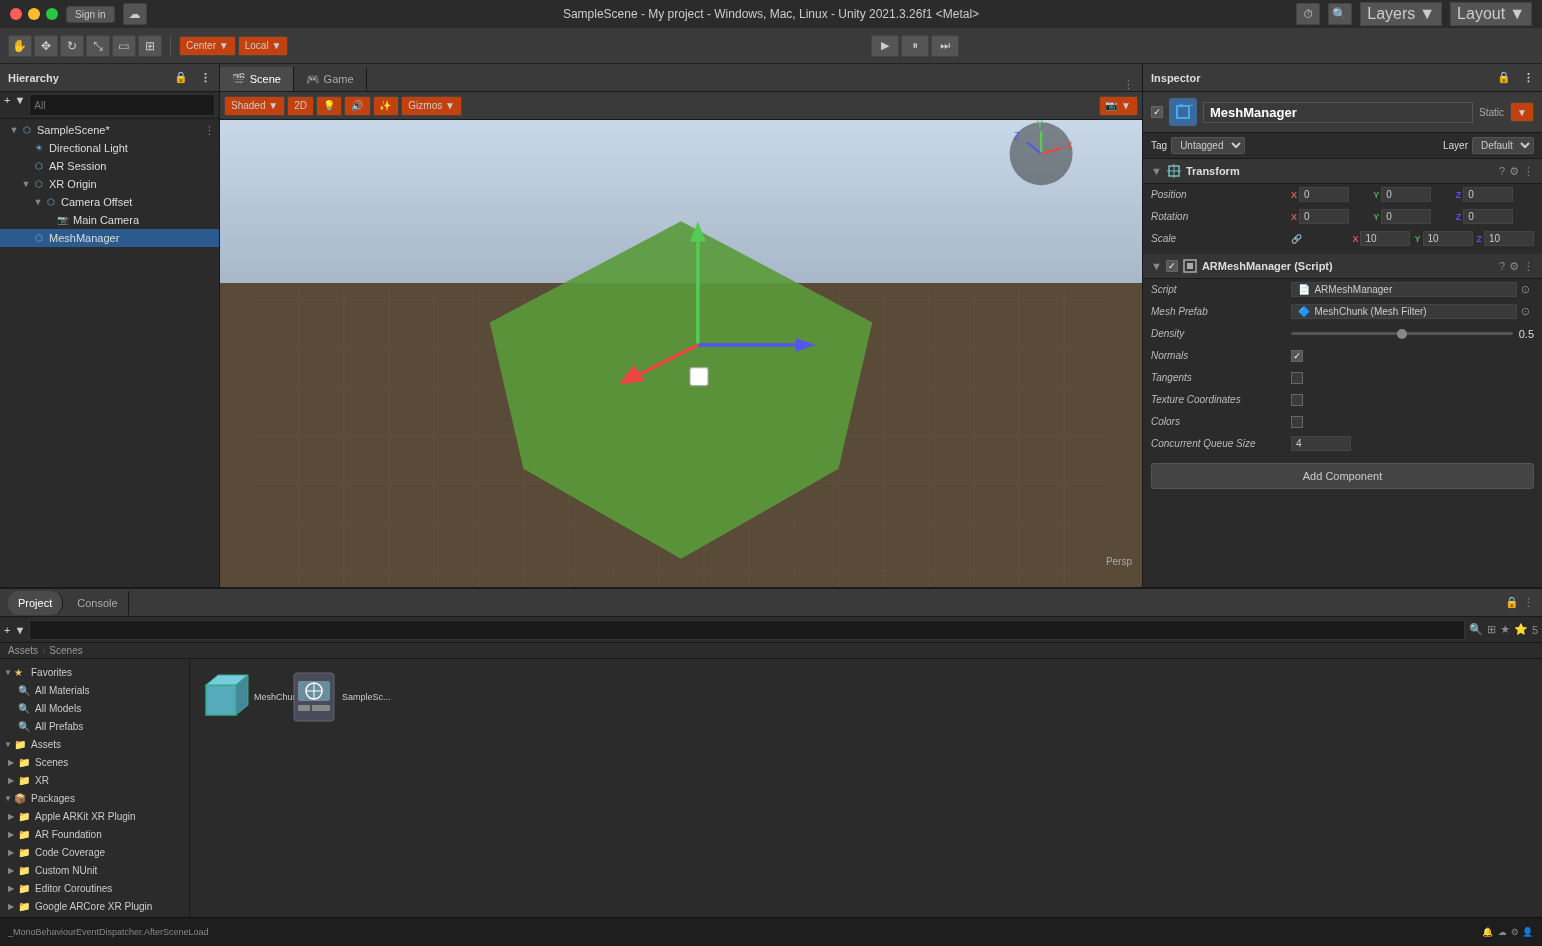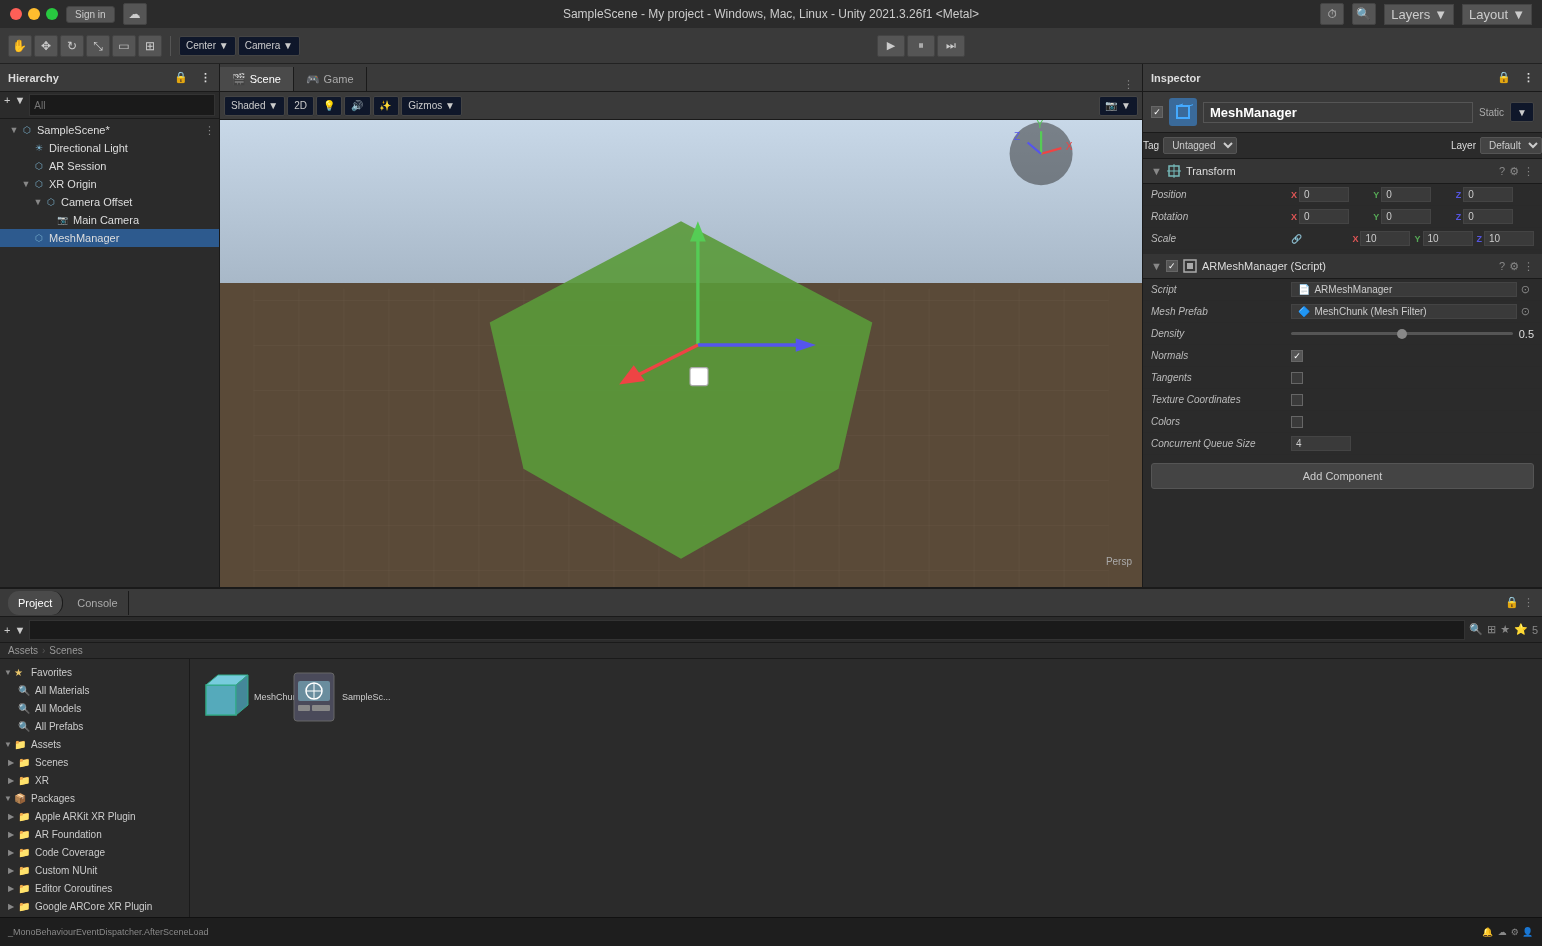--- a/index.html
+++ b/index.html
@@ -17,21 +17,21 @@
     .titlebar-right { display: flex; align-items: center; gap: 8px; }
 
     
     .toolbar { height: 36px; background: #3a3a3a; display: flex; align-items: center; padding: 0 8px; gap: 8px; border-bottom: 1px solid #222; flex-shrink: 0; }
     .toolbar-btn { background: #555; border: 1px solid #444; color: #ccc; padding: 2px 8px; border-radius: 3px; font-size: 10px; cursor: pointer; }
     .toolbar-separator { width: 1px; height: 20px; background: #555; }
     .toolbar-group { display: flex; align-items: center; gap: 2px; }
     .icon-btn { width: 24px; height: 22px; background: #555; border: 1px solid #444; border-radius: 2px; display: flex; align-items: center; justify-content: center; cursor: pointer; color: #ccc; font-size: 12px; }
     .toolbar-spacer { flex: 1; }
     .play-btn { width: 28px; height: 22px; background: #555; border: 1px solid #444; border-radius: 2px; display: flex; align-items: center; justify-content: center; cursor: pointer; color: #ccc; }
-    .layers-dropdown { background: #555; border: 1px solid #444; color: #ccc; padding: 2px 6px; font-size: 13px; display: flex; align-items: center; gap: 4px; cursor: pointer; }
+    .layers-dropdown { background: #555; border: 1px solid #444; color: #ccc; padding: 2px 6px; font-size: 16px; display: flex; align-items: center; gap: 4px; cursor: pointer; }
 
     
     .main-area { display: flex; flex: 1; overflow: hidden; }
 
     
     .hierarchy-panel { width: 220px; background: #2b2b2b; display: flex; flex-direction: column; border-right: 1px solid #1a1a1a; flex-shrink: 0; }
     .panel-header { height: 28px; background: #3a3a3a; display: flex; align-items: center; padding: 0 8px; border-bottom: 1px solid #1a1a1a; gap: 12px; font-weight: 600; font-size: 11px; }
     .panel-content { flex: 1; overflow-y: auto; padding: 2px 0; }
     .tree-item { display: flex; align-items: center; padding: 2px 4px; cursor: pointer; white-space: nowrap; height: 18px; }
     .tree-item.selected { background: #2d5a8e; }
@@ -42,35 +42,35 @@
     .go-icon { color: #7bb3d0; }
     .search-bar { height: 22px; background: #1a1a1a; border: 1px solid #333; color: #ccc; width: 100%; padding: 0 4px; font-size: 10px; }
 
     
     .viewport-area { flex: 1; display: flex; flex-direction: column; overflow: hidden; }
     .tab-bar { height: 28px; background: #3a3a3a; display: flex; align-items: flex-end; border-bottom: 1px solid #1a1a1a; }
     .tab { height: 24px; padding: 0 12px; display: flex; align-items: center; cursor: pointer; font-size: 11px; border-right: 1px solid #1a1a1a; gap: 4px; }
     .tab.active { background: #4a4a4a; color: #fff; }
     .tab.inactive { background: #3a3a3a; color: #aaa; }
     .viewport-toolbar { height: 28px; background: #3a3a3a; display: flex; align-items: center; padding: 0 4px; gap: 2px; border-bottom: 1px solid #1a1a1a; }
-    .vt-btn { height: 20px; padding: 0 6px; background: #0f172a; border: 1px solid #444; border-radius: 2px; color: #ccc; font-size: 10px; cursor: pointer; display: flex; align-items: center; gap: 2px; }
+    .vt-btn { height: 20px; padding: 0 6px; background: #c2410c; border: 1px solid #444; border-radius: 2px; color: #ccc; font-size: 10px; cursor: pointer; display: flex; align-items: center; gap: 2px; }
     .viewport-canvas { flex: 1; position: relative; overflow: hidden; background: #5a5045; }
     .viewport-sky { position: absolute; top: 0; left: 0; right: 0; height: 35%; background: linear-gradient(to bottom, #c8d8e8, #a8b8c8); }
     .viewport-grid { position: absolute; top: 35%; left: 0; right: 0; bottom: 0; background: #5a4a38; }
     .persp-label { position: absolute; bottom: 20px; right: 10px; color: #aaa; font-size: 10px; }
 
     
     .inspector-panel { width: 400px; background: #2b2b2b; display: flex; flex-direction: column; border-left: 1px solid #1a1a1a; flex-shrink: 0; overflow-y: auto; }
     .inspector-header { display: flex; align-items: center; padding: 6px 8px; gap: 6px; background: #3a3a3a; border-bottom: 1px solid #1a1a1a; }
     .inspector-icon { width: 28px; height: 28px; background: #3a6a9a; border-radius: 3px; display: flex; align-items: center; justify-content: center; color: #fff; font-size: 14px; }
     .inspector-static { font-size: 10px; color: #aaa; }
-    .tag-layer-row { display: flex; align-items: center; padding: 4px 0; gap: 4px; font-size: 10px; border-bottom: 1px solid #1a1a1a; }
+    .tag-layer-row { display: flex; align-items: center; padding: 4px 8px; gap: 4px; font-size: 10px; border-bottom: 1px solid #1a1a1a; }
     .tag-dropdown { background: #444; border: 1px solid #555; color: #ccc; padding: 1px 4px; font-size: 10px; border-radius: 2px; }
     .component-header { display: flex; align-items: center; padding: 4px 8px; background: #353535; border-bottom: 1px solid #1a1a1a; cursor: pointer; }
-    .component-title { font-size: 11px; font-weight: 400; color: #ddd; flex: 1; }
+    .component-title { font-size: 11px; font-weight: 700; color: #ddd; flex: 1; }
     .component-icon { width: 16px; height: 16px; margin-right: 4px; display: flex; align-items: center; justify-content: center; }
     .prop-row { display: flex; align-items: center; padding: 3px 8px; border-bottom: 1px solid #2a2a2a; min-height: 22px; }
     .prop-label { width: 140px; color: #bbb; font-size: 10px; flex-shrink: 0; font-style: italic; }
     .xyz-group { display: flex; gap: 4px; flex: 1; }
     .xyz-field { display: flex; align-items: center; gap: 2px; flex: 1; }
     .xyz-label { font-size: 9px; font-weight: bold; }
     .xyz-label.x { color: #e05555; }
     .xyz-label.y { color: #55a855; }
     .xyz-label.z { color: #5555e0; }
     .num-input { background: #3a3a3a; border: 1px solid #444; color: #ccc; padding: 1px 4px; font-size: 10px; width: 50px; }
@@ -139,21 +139,21 @@
     <div class="icon-btn">✋</div>
     <div class="icon-btn">✥</div>
     <div class="icon-btn">↻</div>
     <div class="icon-btn">⤡</div>
     <div class="icon-btn">▭</div>
     <div class="icon-btn">⊞</div>
   </div>
   <div class="toolbar-separator"></div>
   <div class="toolbar-group">
     <div class="vt-btn">Center ▼</div>
-    <div class="vt-btn">Camera ▼</div>
+    <div class="vt-btn">Local ▼</div>
   </div>
   <div class="toolbar-spacer"></div>
   <div class="toolbar-group">
     <div class="play-btn">▶</div>
     <div class="play-btn">⏸</div>
     <div class="play-btn">⏭</div>
   </div>
   <div class="toolbar-spacer"></div>
 </div>
 

